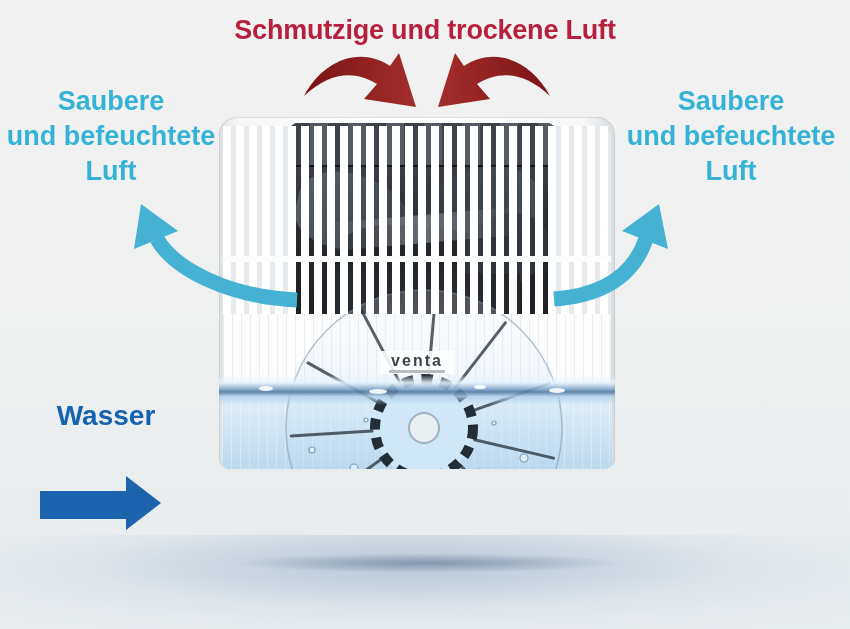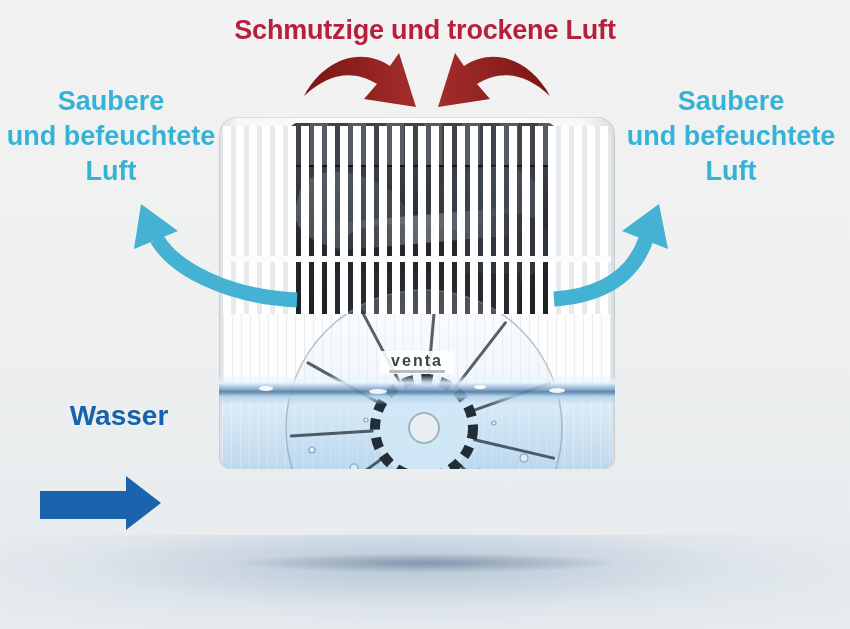--- a/index.html
+++ b/index.html
@@ -72,21 +72,21 @@
   .brand-text { font-size:16px; font-weight:700; letter-spacing:2px; color:#3d434a; line-height:17px; }
   .brand-sub { width:56px; height:3px; margin:1px auto 0; background:#b6bcc1; border-radius:1px; }
 
   
   .arrows { position:absolute; left:0; top:0; width:850px; height:629px; pointer-events:none; }
 
   .label { position:absolute; font-weight:700; text-align:center; }
   .title-label { left:0; right:0; top:13px; font-size:27px; line-height:34px; color:#b81f3d; letter-spacing:-0.2px; }
   .clean-left  { left:0px;   top:84px; width:222px; font-size:27px; line-height:35px; color:#35b3d7; }
   .clean-right { left:620px; top:84px; width:222px; font-size:27px; line-height:35px; color:#35b3d7; }
-  .water-label { left:13px;   top:398px; width:212px; font-size:28px; line-height:35px; color:#1563ae; }
+  .water-label { left:0px;   top:398px; width:212px; font-size:28px; line-height:35px; color:#1563ae; }
 </style>
 </head>
 <body>
 
 <div class="canvas">
 
   <div class="floor"></div>
   <div class="device-shadow"></div>
 
   <div class="device">

